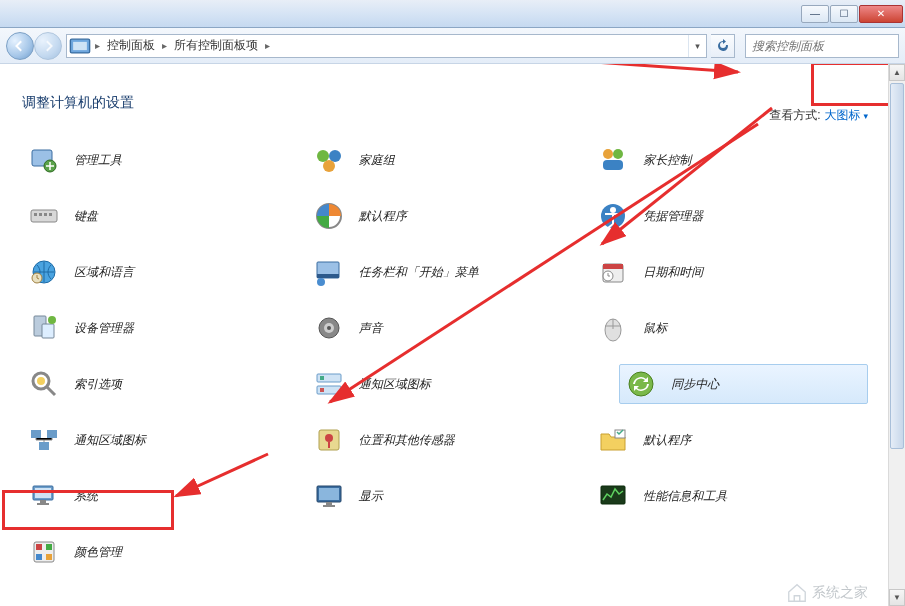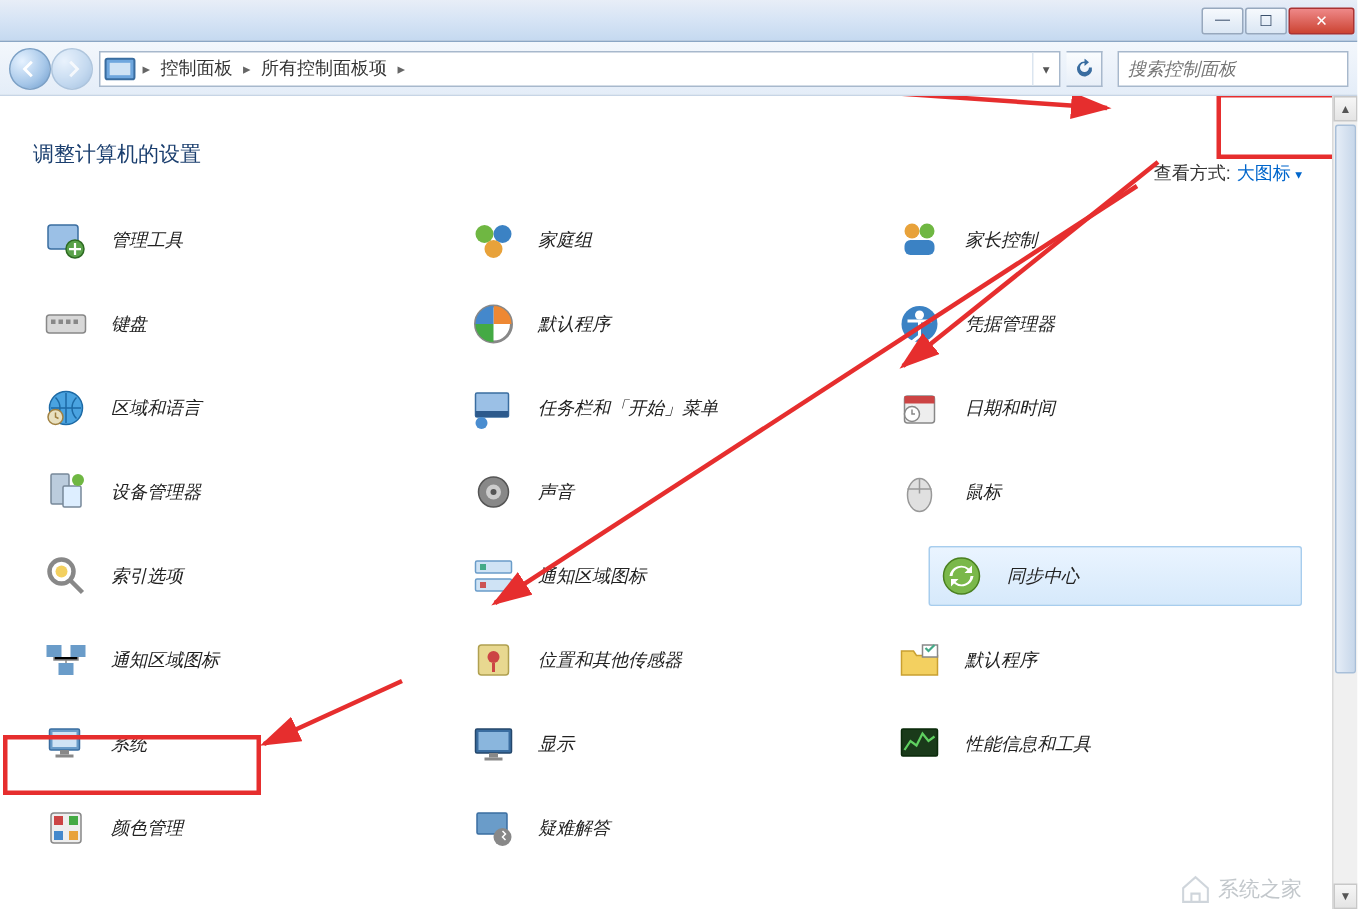--- a/index.html
+++ b/index.html
@@ -346,30 +346,20 @@
             <svg viewBox="0 0 32 32">
               <rect x="6" y="6" width="20" height="20" rx="2" fill="#eee" stroke="#888"></rect>
               <rect x="8" y="8" width="6" height="6" fill="#c44"></rect>
               <rect x="18" y="8" width="6" height="6" fill="#4a4"></rect>
               <rect x="8" y="18" width="6" height="6" fill="#48c"></rect>
               <rect x="18" y="18" width="6" height="6" fill="#e8a23a"></rect>
             </svg>
           </span>
           <span>颜色管理</span>
         </div>
-        <div class="item">
-          <span class="ico">
-            <svg viewBox="0 0 32 32">
-              <rect x="5" y="6" width="20" height="14" rx="1" fill="#6a9cc9" stroke="#3a6da0"></rect>
-              <circle cx="22" cy="22" r="6" fill="#888"></circle>
-              <path d="M22 18l2 2-2 2 2 2" stroke="#fff" fill="none"></path>
-            </svg>
-          </span>
-          <span>疑难解答</span>
-        </div>
       </div>
 
     <div class="redbox" style="right:-3px; top:-2px; width:80px; height:44px;"></div>
     <div class="redbox" style="left:2px; top:426px; width:172px; height:40px;"></div>
 
     <svg class="redarrow" style="left:0;top:0;width:100%;height:100%;overflow:visible">
       <defs>
           <marker id="ah" markerWidth="10" markerHeight="10" refX="8" refY="3" orient="auto">
             <path d="M0,0 L9,3 L0,6 z" fill="#e62e2e"></path>
           </marker>

